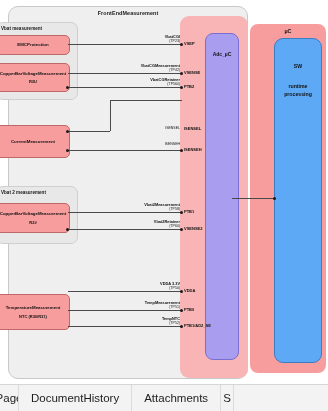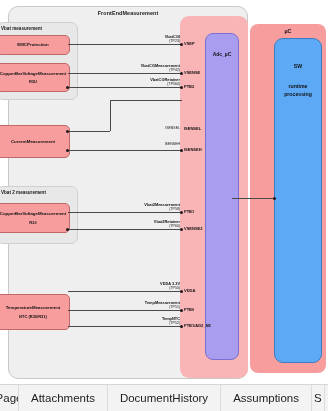--- a/index.html
+++ b/index.html
@@ -291,24 +291,21 @@
   <div class="wire" style="left:232px;top:198px;width:44px;"></div>
   <div class="dot" style="left:273px;top:196.5px;"></div>
 
 </div>
 
 <div class="tabbar">
   <div class="tab partial">
     <span>Page</span>
   </div>
   <div class="tab">
+    <span>DocumentHistory</span>
+  </div>
+  <div class="tab">
     <span>Attachments</span>
-  </div>
-  <div class="tab">
-    <span>DocumentHistory</span>
-  </div>
-  <div class="tab">
-    <span>Assumptions</span>
   </div>
   <div class="tab partial">
     <span>S</span>
   </div>
 </div>
 
 </body></html>

